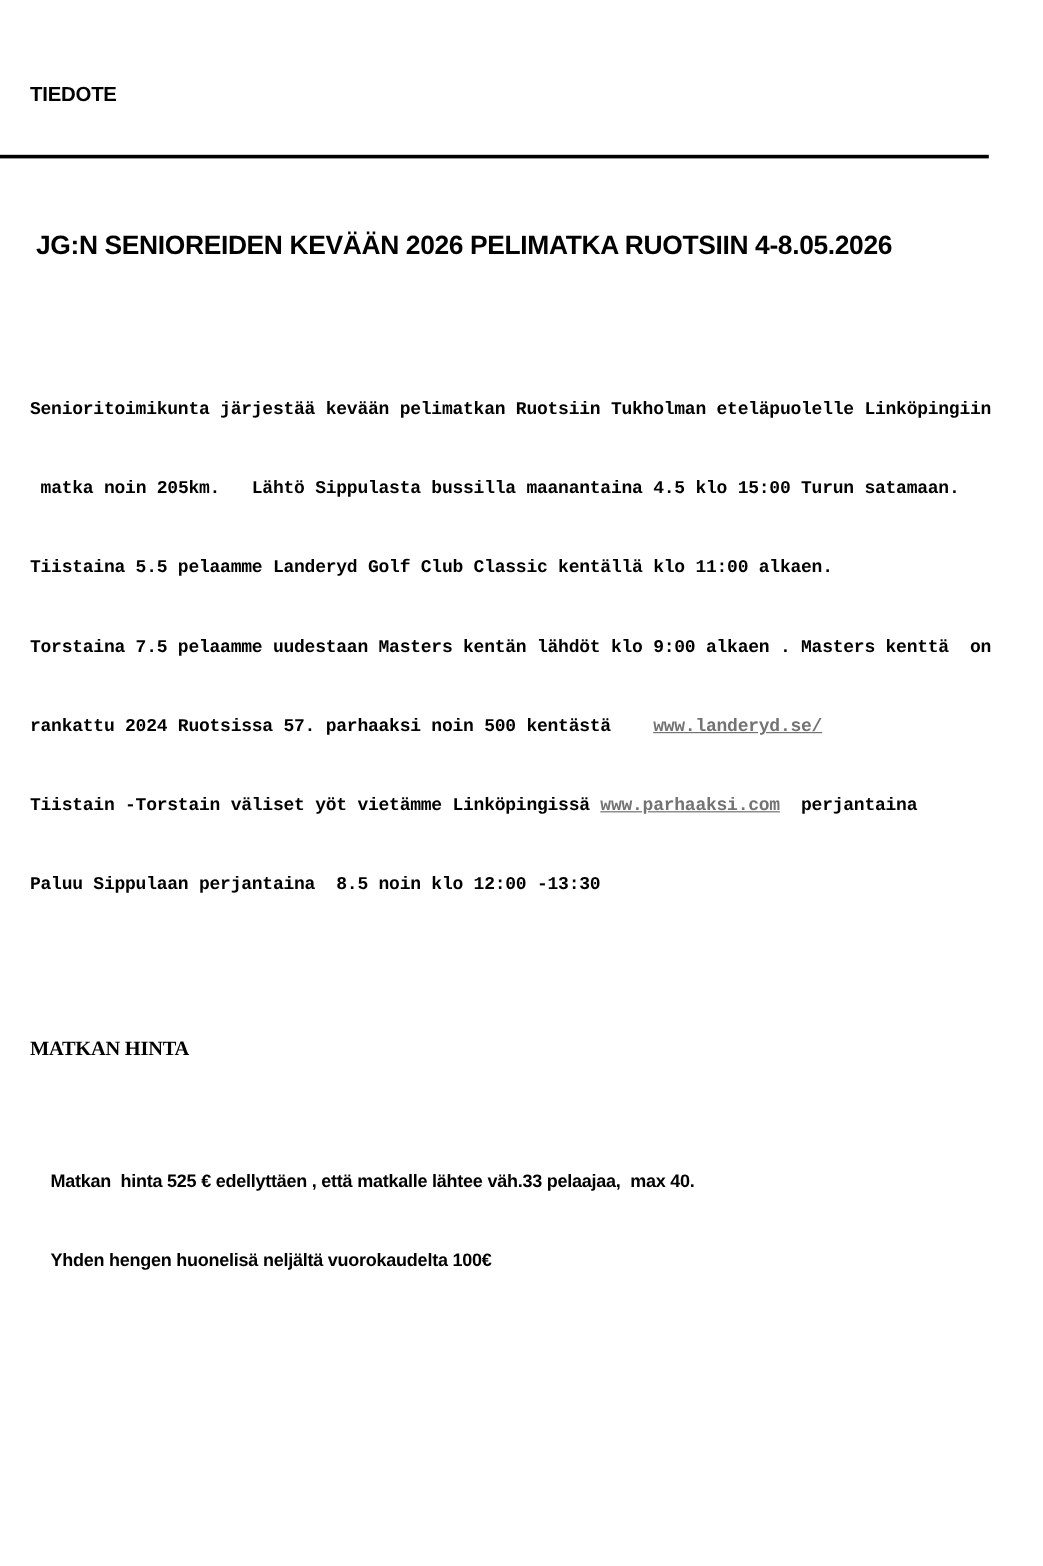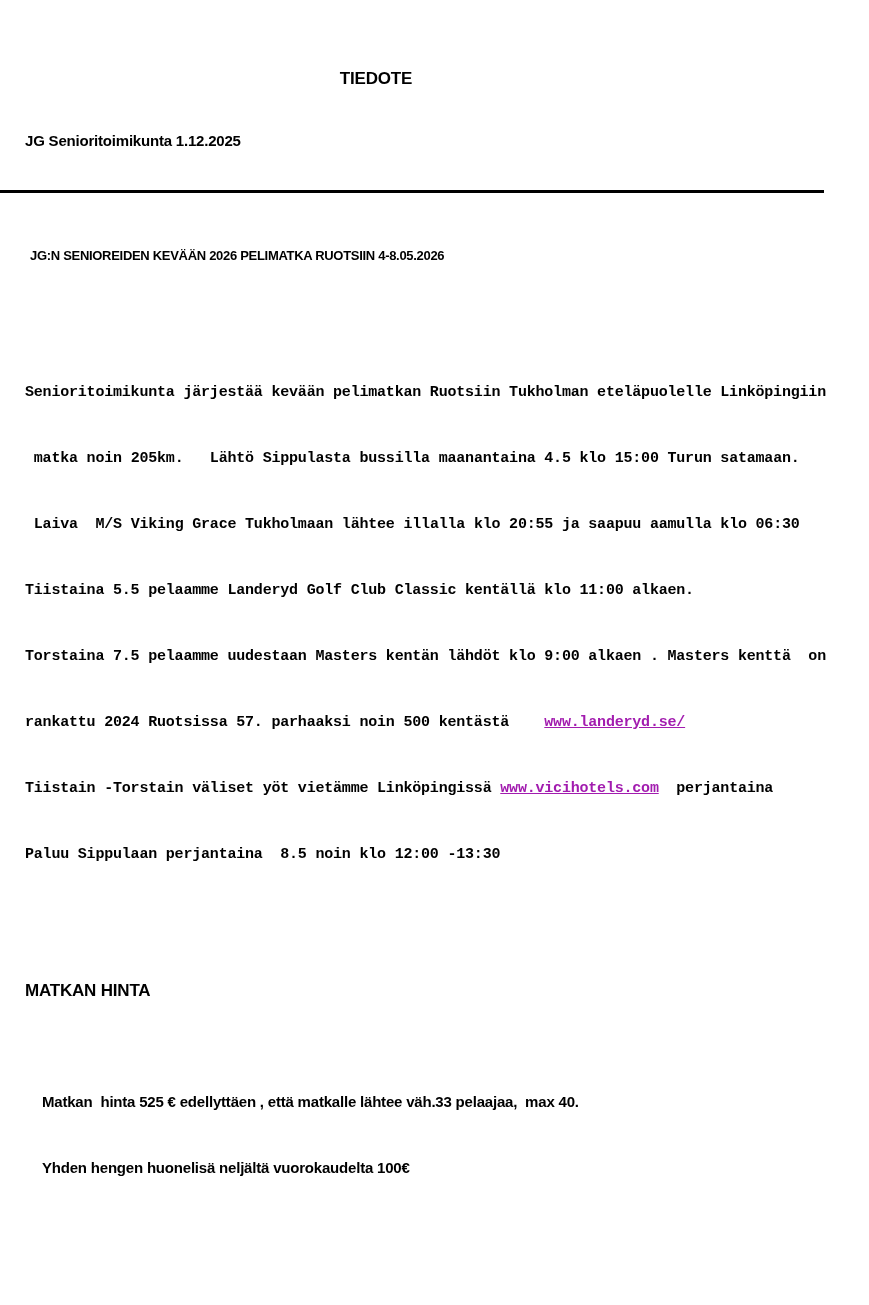--- a/index.html
+++ b/index.html
@@ -10,48 +10,46 @@
     box-sizing:border-box;
     padding:18px 20px 0 25px;
     font-family:"Liberation Sans",sans-serif;
     font-weight:700;
     color:#000000;
     font-size:15px;
     letter-spacing:-0.2px;
     white-space:pre-wrap;
     overflow:hidden;
   }
-  .notice-title{width:702px;text-align:center;font-size:17px;line-height:20px;}
+  .notice-title{width:702px;text-align:left;font-size:17px;line-height:20px;}
   .org-date{margin-top:9px;font-size:15px;line-height:18px;}
   .rule{height:3px;background:#000;width:824px;margin:6px 0 0 -25px;}
-  .main-heading{margin-top:17px;padding-left:5px;font-size:13px;line-height:23px;letter-spacing:-0.3px;}
+  .main-heading{margin-top:27px;padding-left:5px;font-size:22px;line-height:23px;letter-spacing:-0.3px;}
   .intro{margin-top:20px;line-height:22px;font-family:Liberation Mono, monospace;}
-  .link{color:#a21caf;text-decoration:underline;cursor:pointer;}
+  .link{color:#737373;text-decoration:underline;cursor:pointer;}
   .section-h{font-size:17px;line-height:20px;}
-  .price-h{margin-top:20px;}
+  .price-h{margin-top:20px;font-family:Liberation Serif, serif;}
   .price-lines{margin-top:12px;padding-left:17px;line-height:22px;}
 </style>
 </head>
 <body>
 
 <div class="page">
 
   <div class="notice-title">TIEDOTE</div>
-  <div class="org-date">JG Senioritoimikunta 1.12.2025</div>
   <div class="rule"></div>
   <div class="main-heading">JG:N SENIOREIDEN KEVÄÄN 2026 PELIMATKA RUOTSIIN 4-8.05.2026</div>
 
   <div class="intro">
     <div>Senioritoimikunta järjestää kevään pelimatkan Ruotsiin Tukholman eteläpuolelle Linköpingiin</div>
     <div> matka noin 205km.   Lähtö Sippulasta bussilla maanantaina 4.5 klo 15:00 Turun satamaan.</div>
-    <div> Laiva  M/S Viking Grace Tukholmaan lähtee illalla klo 20:55 ja saapuu aamulla klo 06:30</div>
     <div>Tiistaina 5.5 pelaamme Landeryd Golf Club Classic kentällä klo 11:00 alkaen.</div>
     <div>Torstaina 7.5 pelaamme uudestaan Masters kentän lähdöt klo 9:00 alkaen . Masters kenttä  on</div>
     <div><span>rankattu 2024 Ruotsissa 57. parhaaksi noin 500 kentästä    </span><a class="link">www.landeryd.se/</a></div>
-    <div><span>Tiistain -Torstain väliset yöt vietämme Linköpingissä </span><a class="link">www.vicihotels.com</a><span>  perjantaina</span></div>
+    <div><span>Tiistain -Torstain väliset yöt vietämme Linköpingissä </span><a class="link">www.parhaaksi.com</a><span>  perjantaina</span></div>
     <div>Paluu Sippulaan perjantaina  8.5 noin klo 12:00 -13:30</div>
   </div>
 
   <div class="section-h price-h">MATKAN HINTA</div>
   <div class="price-lines">
     <div>Matkan  hinta 525 € edellyttäen , että matkalle lähtee väh.33 pelaajaa,  max 40.</div>
     <div>Yhden hengen huonelisä neljältä vuorokaudelta 100€</div>
     
     
   </div>

